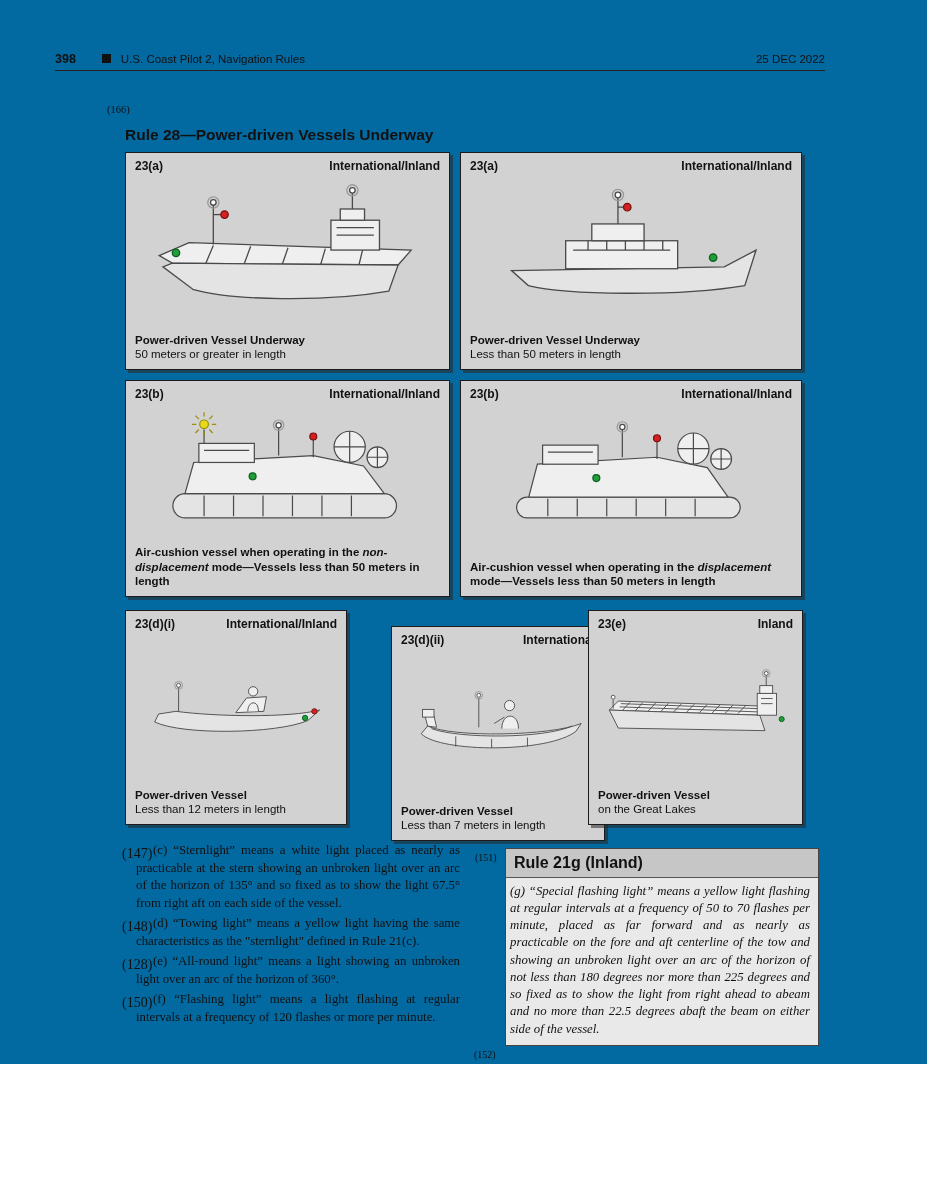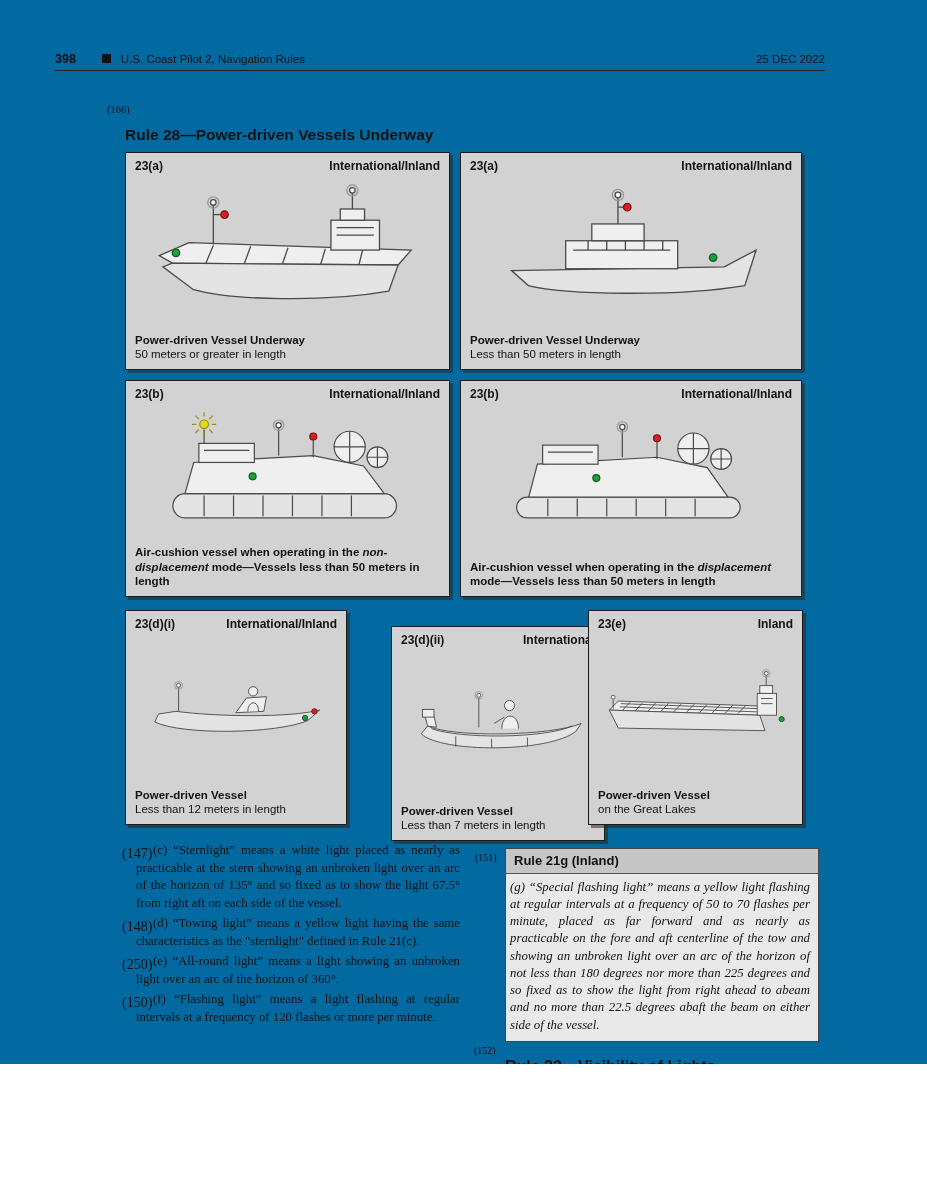--- a/index.html
+++ b/index.html
@@ -33,21 +33,21 @@
   
   .col-left{position:absolute;left:136px;top:842px;width:324px;font-size:12.8px;line-height:1.37;text-align:justify;}
   .col-right{position:absolute;left:505px;top:848px;width:314px;font-size:12.8px;line-height:1.35;}
   .para{position:relative;margin:0 0 3px 0;}
   .para .pnum{position:absolute;left:-31px;top:2px;font-size:14px;font-style:normal;}
   .para.lettered{text-indent:17px;}
   .para.cont{font-style:italic;}
   .rulebox{border:1px solid #444;background:#e9e9e9;position:relative;}
   .rulebox .pnum{position:absolute;left:-31px;top:2px;font-size:10px;}
   .rulebox-head{background:#c6c6c6;border-bottom:1px solid #555;padding:3px 8px;
-      font-family:"Liberation Sans",sans-serif;font-weight:bold;font-size:13px;}
+      font-family:"Liberation Sans",sans-serif;font-weight:bold;font-size:16px;}
   .rulebox-body{padding:5px 8px 7px 4px;font-style:italic;text-align:justify;}
   .rule22{position:relative;margin-top:14px;}
   .rule22 .pnum{position:absolute;left:-31px;top:-12px;font-size:10px;}
   .rule22-heading{font-family:"Liberation Sans",sans-serif;font-weight:bold;font-size:16px;margin:0 0 5px 0;}
   
   .watermark{position:absolute;left:0;top:1068px;width:927px;height:131px;pointer-events:none;z-index:60;}
   .wm-text{position:absolute;left:136px;top:12px;font-family:"DejaVu Serif",serif;font-weight:bold;
       font-size:76px;letter-spacing:1px;color:rgba(170,214,242,.5);
       -webkit-text-stroke:3px rgba(60,130,190,.85);white-space:nowrap;}
   .wm-bar{position:absolute;left:95px;top:120px;width:350px;height:11px;background:rgba(60,130,190,.9);}
@@ -268,21 +268,21 @@
   <div class="col-left">
     <div class="para lettered">
       <span class="pnum">(147)</span>
       <span>(c) “Sternlight” means a white light placed as nearly as practicable at the stern showing an unbroken light over an arc of the horizon of 135° and so fixed as to show the light 67.5° from right aft on each side of the vessel.</span>
     </div>
     <div class="para lettered">
       <span class="pnum">(148)</span>
       <span>(d) “Towing light” means a yellow light having the same characteristics as the "sternlight" defined in Rule 21(c).</span>
     </div>
     <div class="para lettered">
-      <span class="pnum">(250)</span>
+      <span class="pnum">(128)</span>
       <span>(e) “All-round light” means a light showing an unbroken light over an arc of the horizon of 360°.</span>
     </div>
     <div class="para lettered">
       <span class="pnum">(150)</span>
       <span>(f) “Flashing light” means a light flashing at regular intervals at a frequency of 120 flashes or more per minute.</span>
     </div>
   </div>
 
   <div class="col-right">
     <div class="rulebox">

